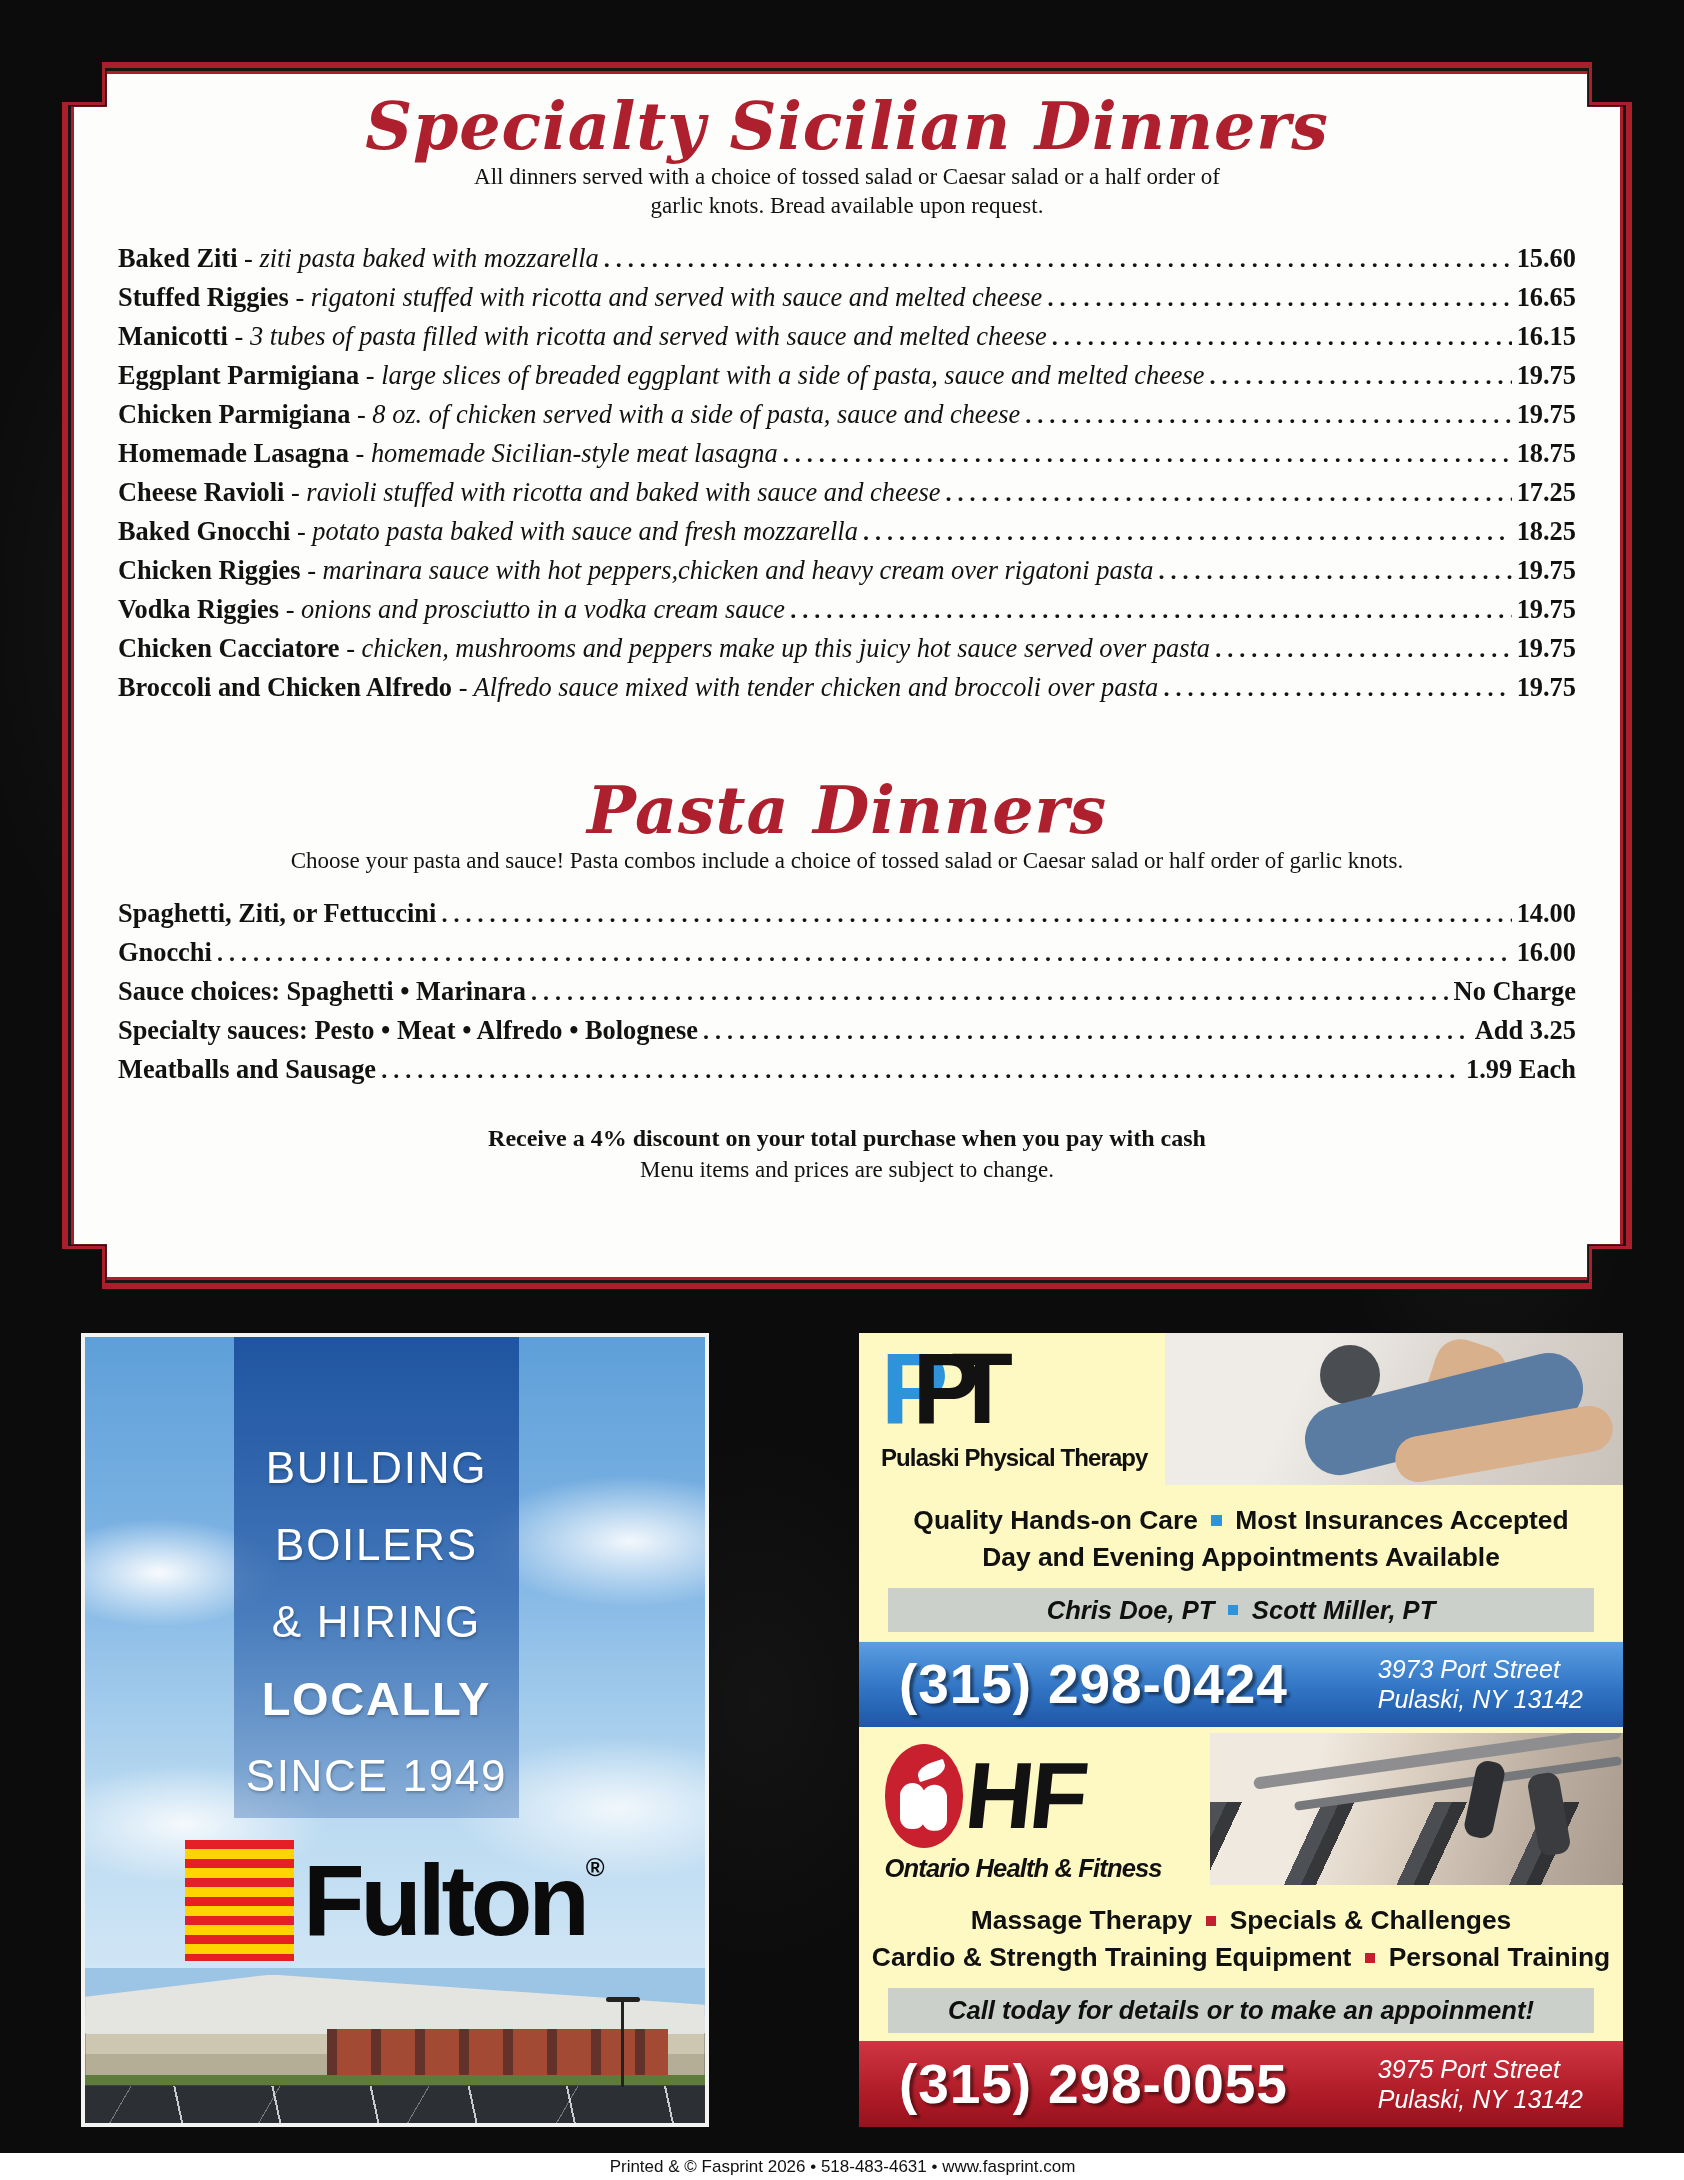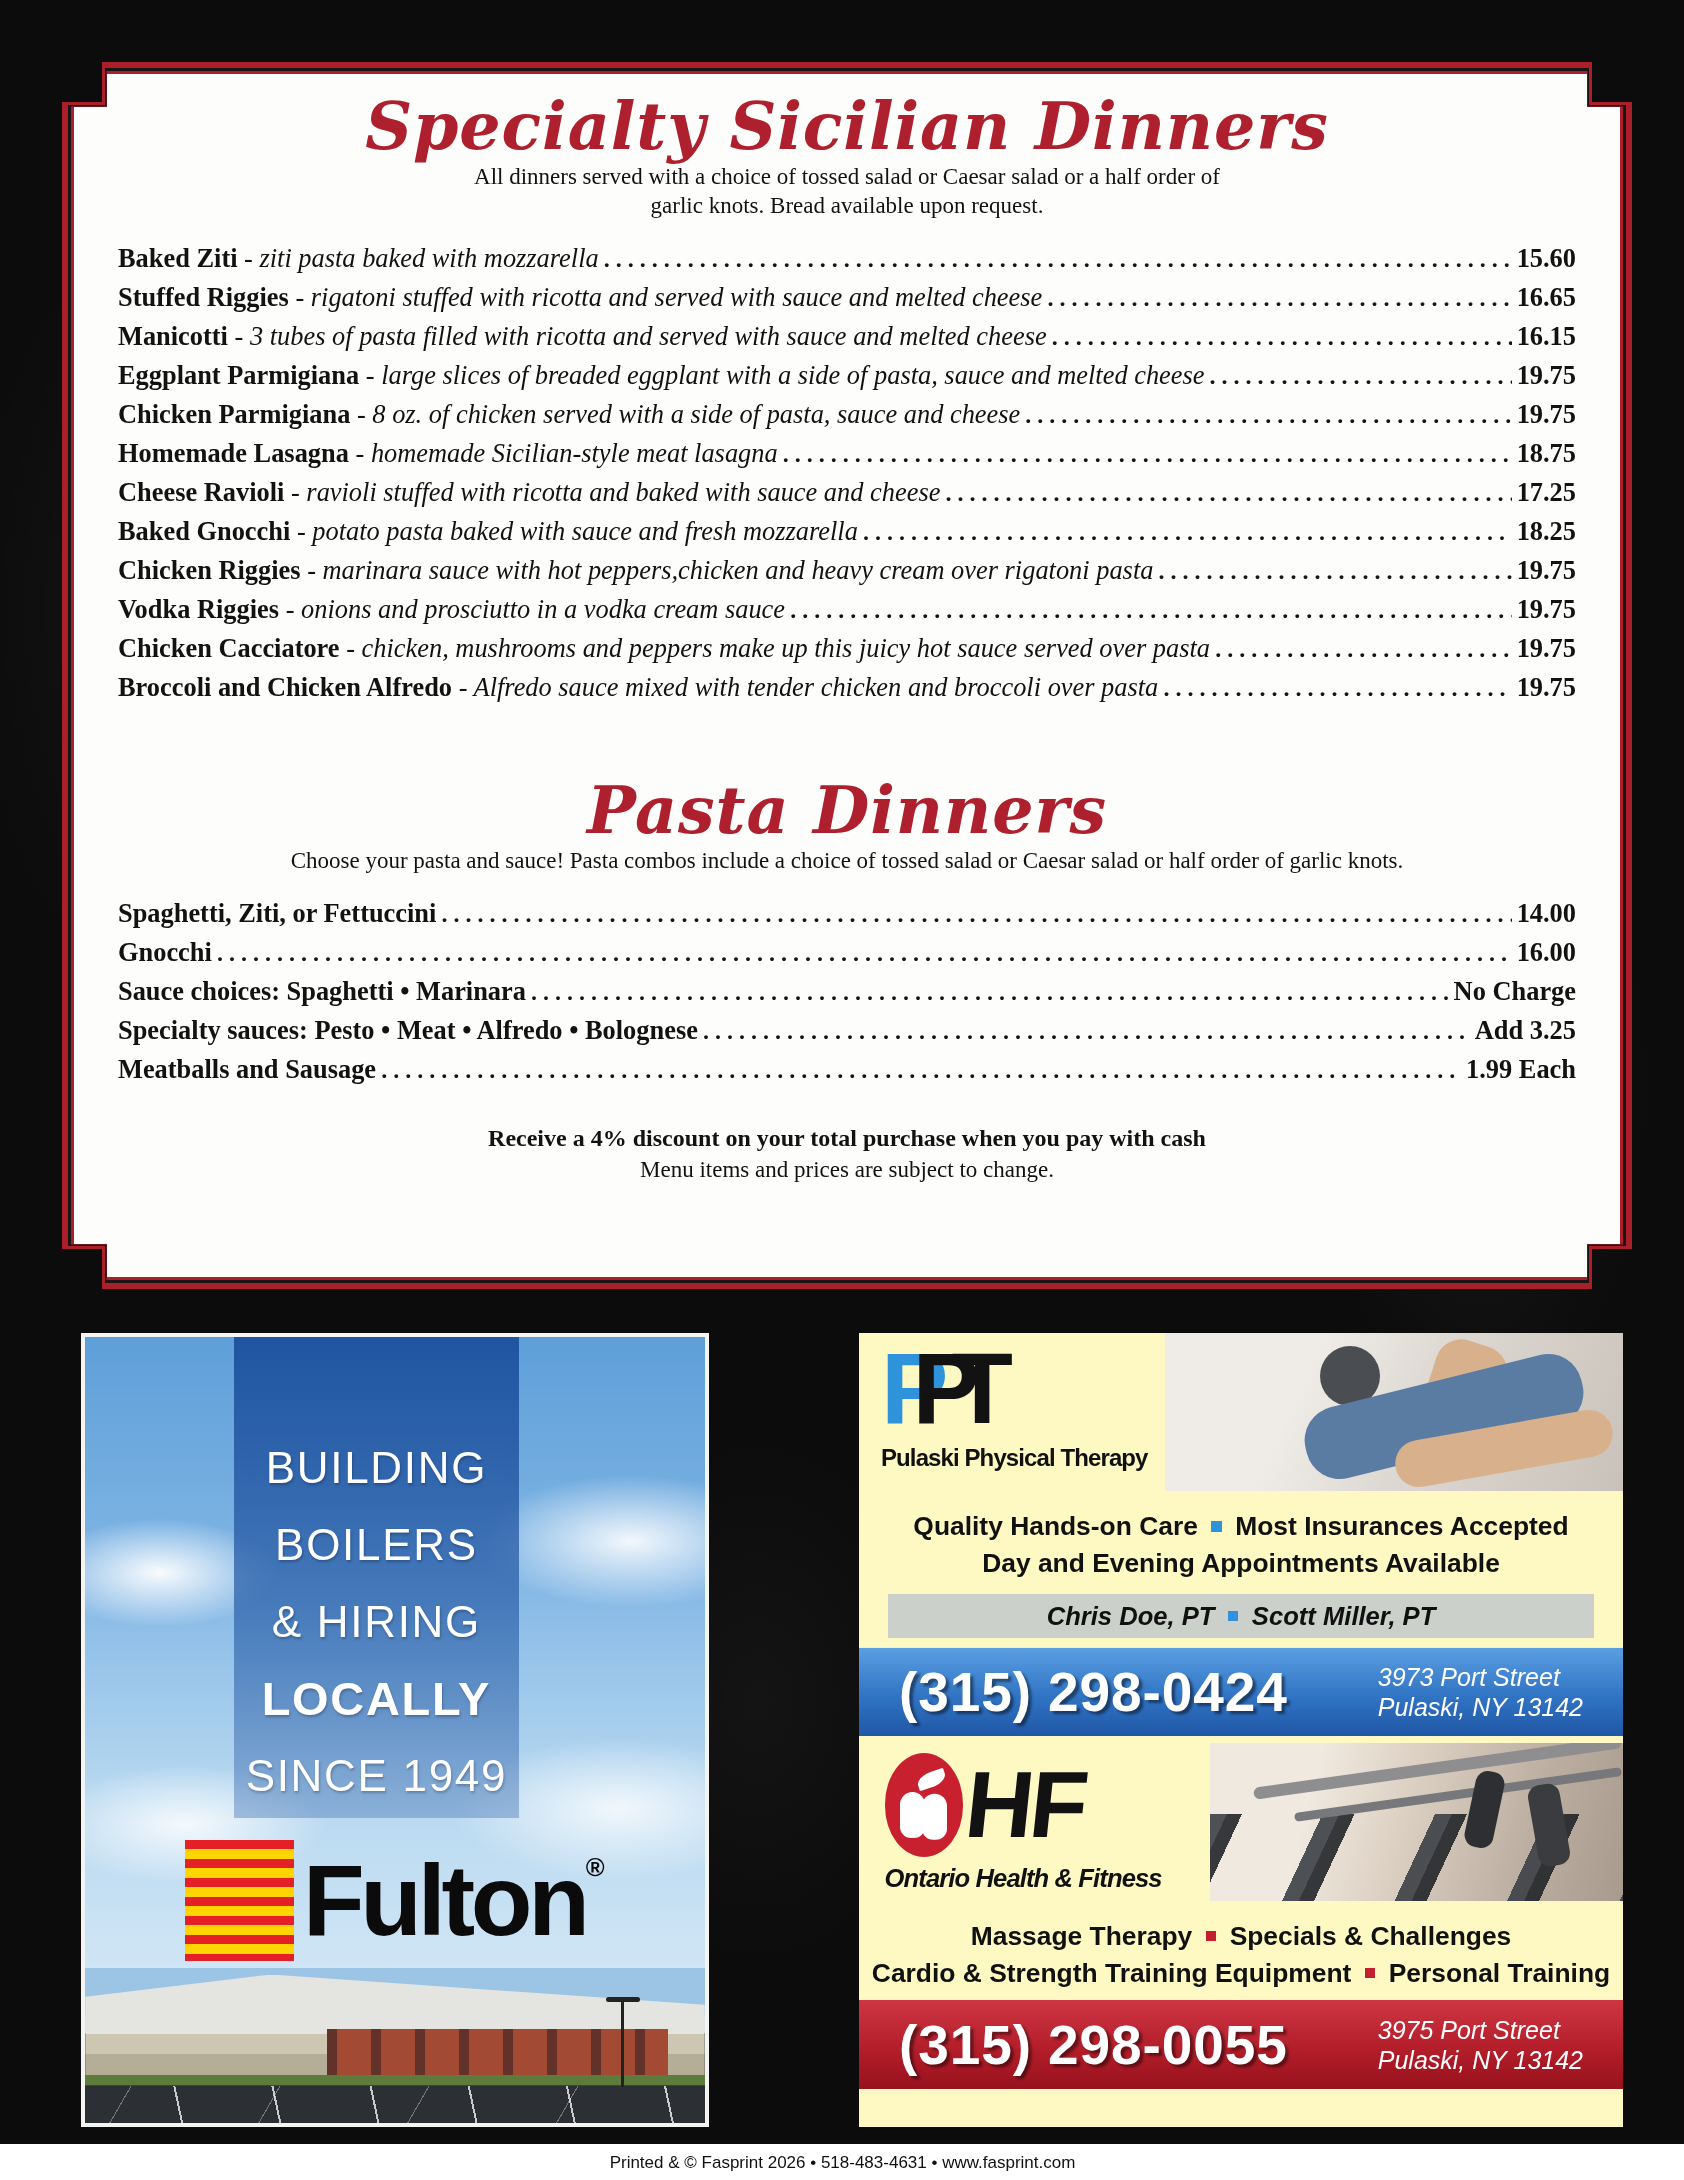--- a/index.html
+++ b/index.html
@@ -127,21 +127,21 @@
   .photo-gym{background:linear-gradient(105deg,#f0e9df 0 25%,#ded2c5 45%,#bdb0a2 75%,#a89a8c 100%);}
   .gym-rails{position:absolute;inset:0;
     background:
       repeating-linear-gradient(115deg, rgba(60,64,70,.9) 0 15.3px, rgba(34,37,41,.9) 15.3px 29px, transparent 29px 102px);
     top:45%;}
   .gym-bar{position:absolute;left:10%;right:0;top:12%;height:12px;background:#8e8e90;transform:rotate(-8deg);border-radius:6px;}
   .gym-bar2{position:absolute;left:20%;right:0;top:30%;height:8.5px;background:#77787c;transform:rotate(-8deg);border-radius:4.3px;}
   .gym-runner{position:absolute;right:30%;top:18%;width:29px;height:77px;background:#2d2f33;border-radius:12px;transform:rotate(12deg);}
   .gym-runner2{position:absolute;right:14%;top:26%;width:32px;height:82px;background:#3a3c40;border-radius:12px;transform:rotate(-10deg);}
   
-  .footer-bar{position:absolute;left:0;right:0;bottom:0;height:37px;background:#ffffff;
+  .footer-bar{position:absolute;left:0;right:0;bottom:0;height:28px;background:#ffffff;
     display:flex;align-items:center;justify-content:center;}
   .footer-text{font-family:"Liberation Sans", sans-serif;font-size:17px;color:#111;}
 </style>
 </head>
 <body>
 
 <div class="frame-red">
   <div class="frame-line">
     <div class="frame-red2">
       <div class="card-white">
@@ -367,20 +367,23 @@
       <span class="sq sq-red"></span>
       <span>Specials &amp; Challenges</span>
     </div>
     <div class="tag-line">
       <span>Cardio &amp; Strength Training Equipment</span>
       <span class="sq sq-red"></span>
       <span>Personal Training</span>
     </div>
   </div>
 
+  <div class="gray-bar">
+    <span>Call today for details or to make an appoinment!</span>
+  </div>
 
   <div class="phone-bar phone-red">
     <span class="phone-num">(315) 298-0055</span>
     <span class="phone-addr">
       <div>3975 Port Street</div>
       <div>Pulaski, NY 13142</div>
     </span>
   </div>
 
 </div>

